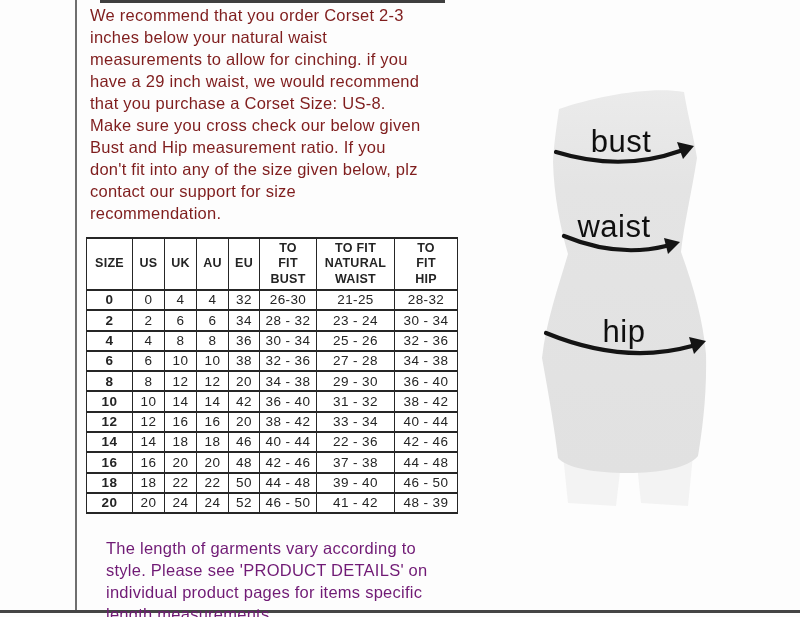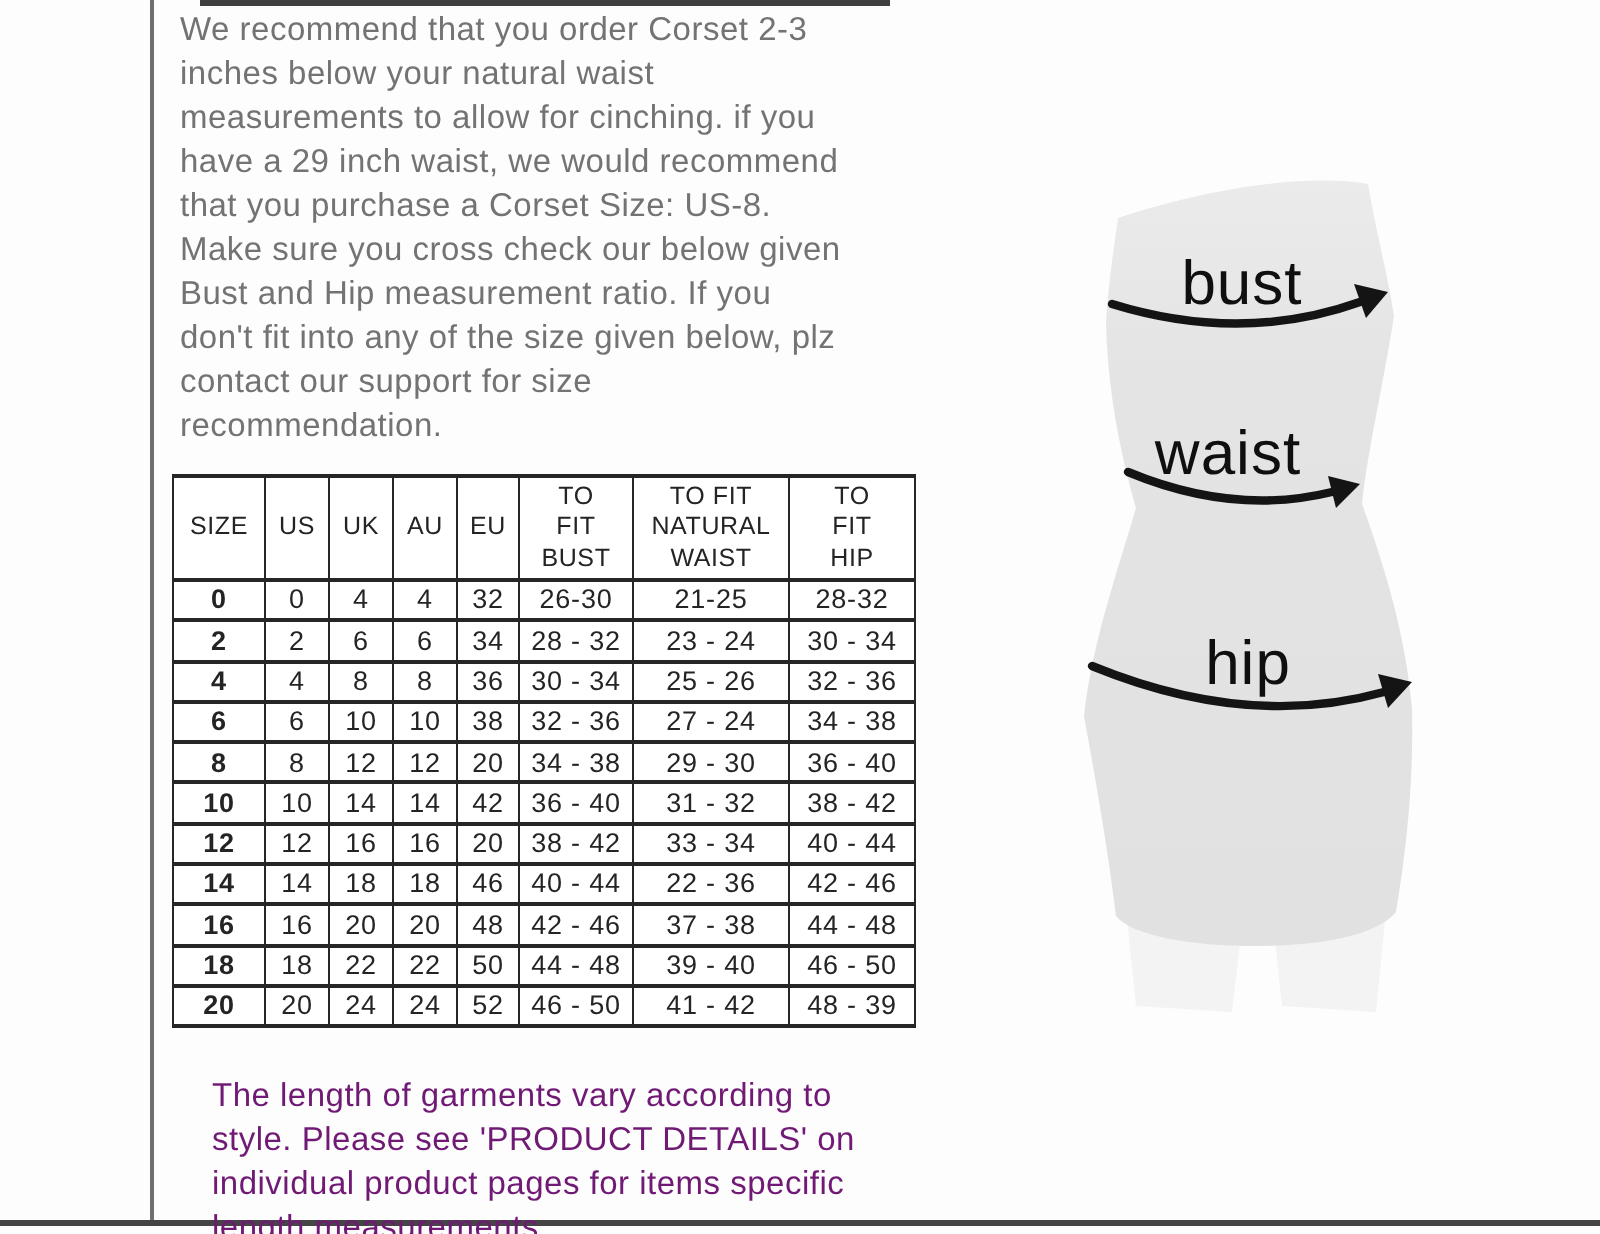--- a/index.html
+++ b/index.html
@@ -9,41 +9,41 @@
     font-family:"Liberation Sans", sans-serif;
     color:#272727;
   }
   .v-rule { position:absolute; left:75px; top:0; width:2px; height:611px; background:#6f6f6f; }
   .top-artifact { position:absolute; left:100px; top:0; width:345px; height:3px; background:#3f3f3f; }
   .bottom-rule { position:absolute; left:0; top:610px; width:800px; height:3px; background:#454545; }
 
   .intro {
     position:absolute; left:90px; top:4px; width:390px; margin:0;
     font-size:16.5px; line-height:22px; letter-spacing:0.25px;
-    color:#737373; white-space:pre-line;
+    color:#7f1d1d; white-space:pre-line;
   }
   .footer-note {
     position:absolute; left:90px; top:521px; width:395px; margin:16px;
     font-size:16.5px; line-height:22px; letter-spacing:0.25px;
     color:#701a75; white-space:pre-line;
   }
 
   table.size-table {
     position:absolute; left:86px; top:237px;
     border-collapse:collapse; table-layout:fixed; background:#ffffff;
   }
   .size-table th, .size-table td {
     border-left:1.5px solid #262626; border-right:1.5px solid #262626;
     border-top:2.2px solid #262626; border-bottom:2.2px solid #262626;
     text-align:center; vertical-align:middle; padding:0;
     color:#242424; overflow:hidden;
   }
   .size-table thead tr { height:52px; }
   .size-table thead th {
-    font-size:12.5px; font-weight:normal; line-height:1.25;
+    font-size:12.5px; font-weight:bold; line-height:1.25;
     letter-spacing:0.3px; white-space:pre-line;
   }
   .size-table tbody tr { height:20.3px; }
   .size-table tbody td { font-size:13.5px; line-height:1; letter-spacing:0.4px; }
   .size-table tbody td:first-child { font-weight:bold; }
 
   .figure-svg { position:absolute; left:500px; top:70px; width:260px; height:460px; }
   .fig-label {
     position:absolute; transform:translateX(-50%);
     font-size:31px; color:#0f0f0f; letter-spacing:0.5px; white-space:nowrap;
@@ -132,21 +132,21 @@
           <td>25 - 26</td>
           <td>32 - 36</td>
         </tr>
         <tr>
           <td>6</td>
           <td>6</td>
           <td>10</td>
           <td>10</td>
           <td>38</td>
           <td>32 - 36</td>
-          <td>27 - 24</td>
+          <td>27 - 28</td>
           <td>34 - 38</td>
         </tr>
         <tr>
           <td>8</td>
           <td>8</td>
           <td>12</td>
           <td>12</td>
           <td>20</td>
           <td>34 - 38</td>
           <td>29 - 30</td>

